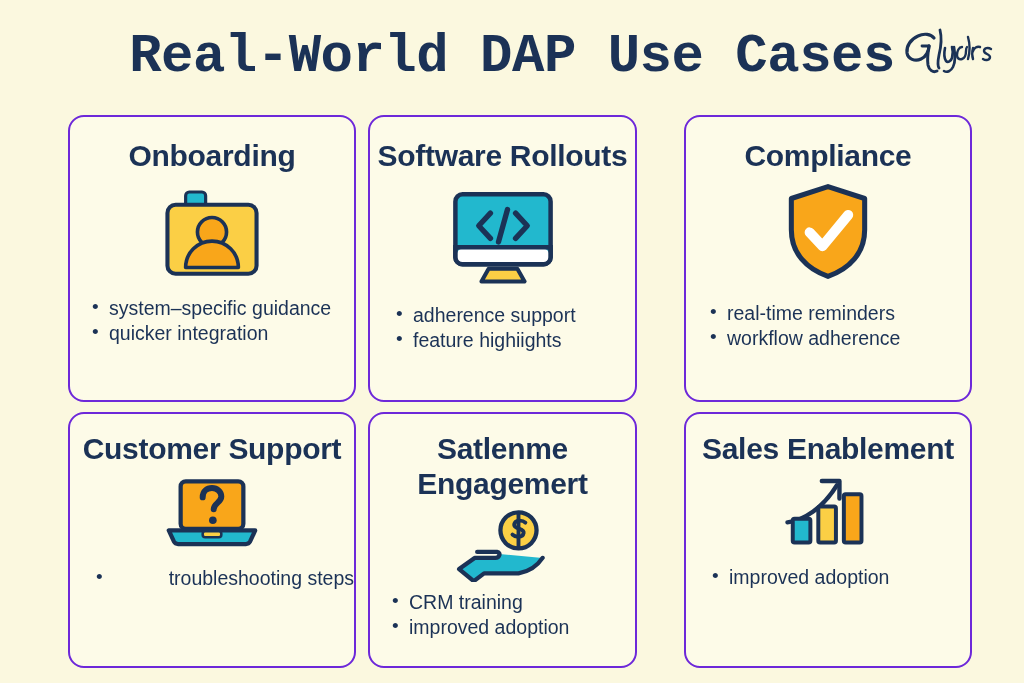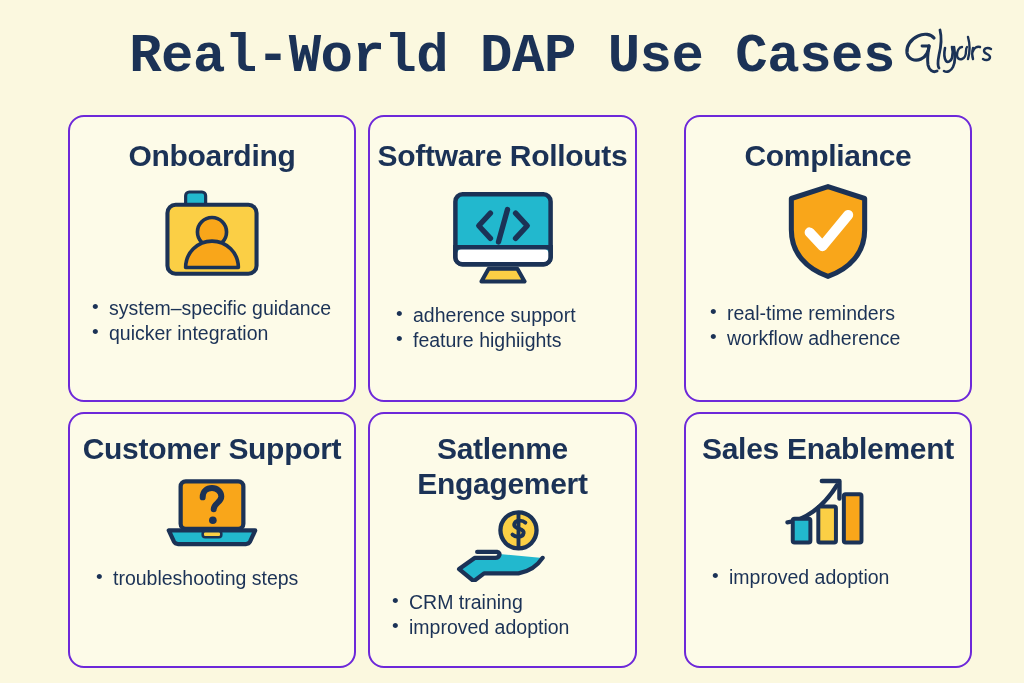--- a/index.html
+++ b/index.html
@@ -119,21 +119,21 @@
   .c-onboarding .card-icon { margin-top: 8px; }
   .c-onboarding .bullets   { margin-top: 14px; }
 
   .c-software .card-icon   { margin-top: 14px; }
   .c-software .bullets     { margin-top: 18px; padding-left: 26px; }
 
   .c-compliance .card-icon { margin-top: 8px; }
   .c-compliance .bullets   { margin-top: 20px; padding-left: 24px; }
 
   .c-support .card-icon    { margin-top: 10px; }
-  .c-support .bullets      { margin-top: 16px; padding-left: 26px; }
+  .c-support .bullets      { margin-top: 16px; padding-left: 26px; text-align: right; }
 
   .c-satisfaction .card-icon { margin-top: 6px; }
   .c-satisfaction .bullets   { margin-top: 8px; }
 
   .c-sales .card-icon      { margin-top: 6px; }
   .c-sales .bullets        { margin-top: 18px; padding-left: 26px; }
 </style>
 </head>
 <body>
 

